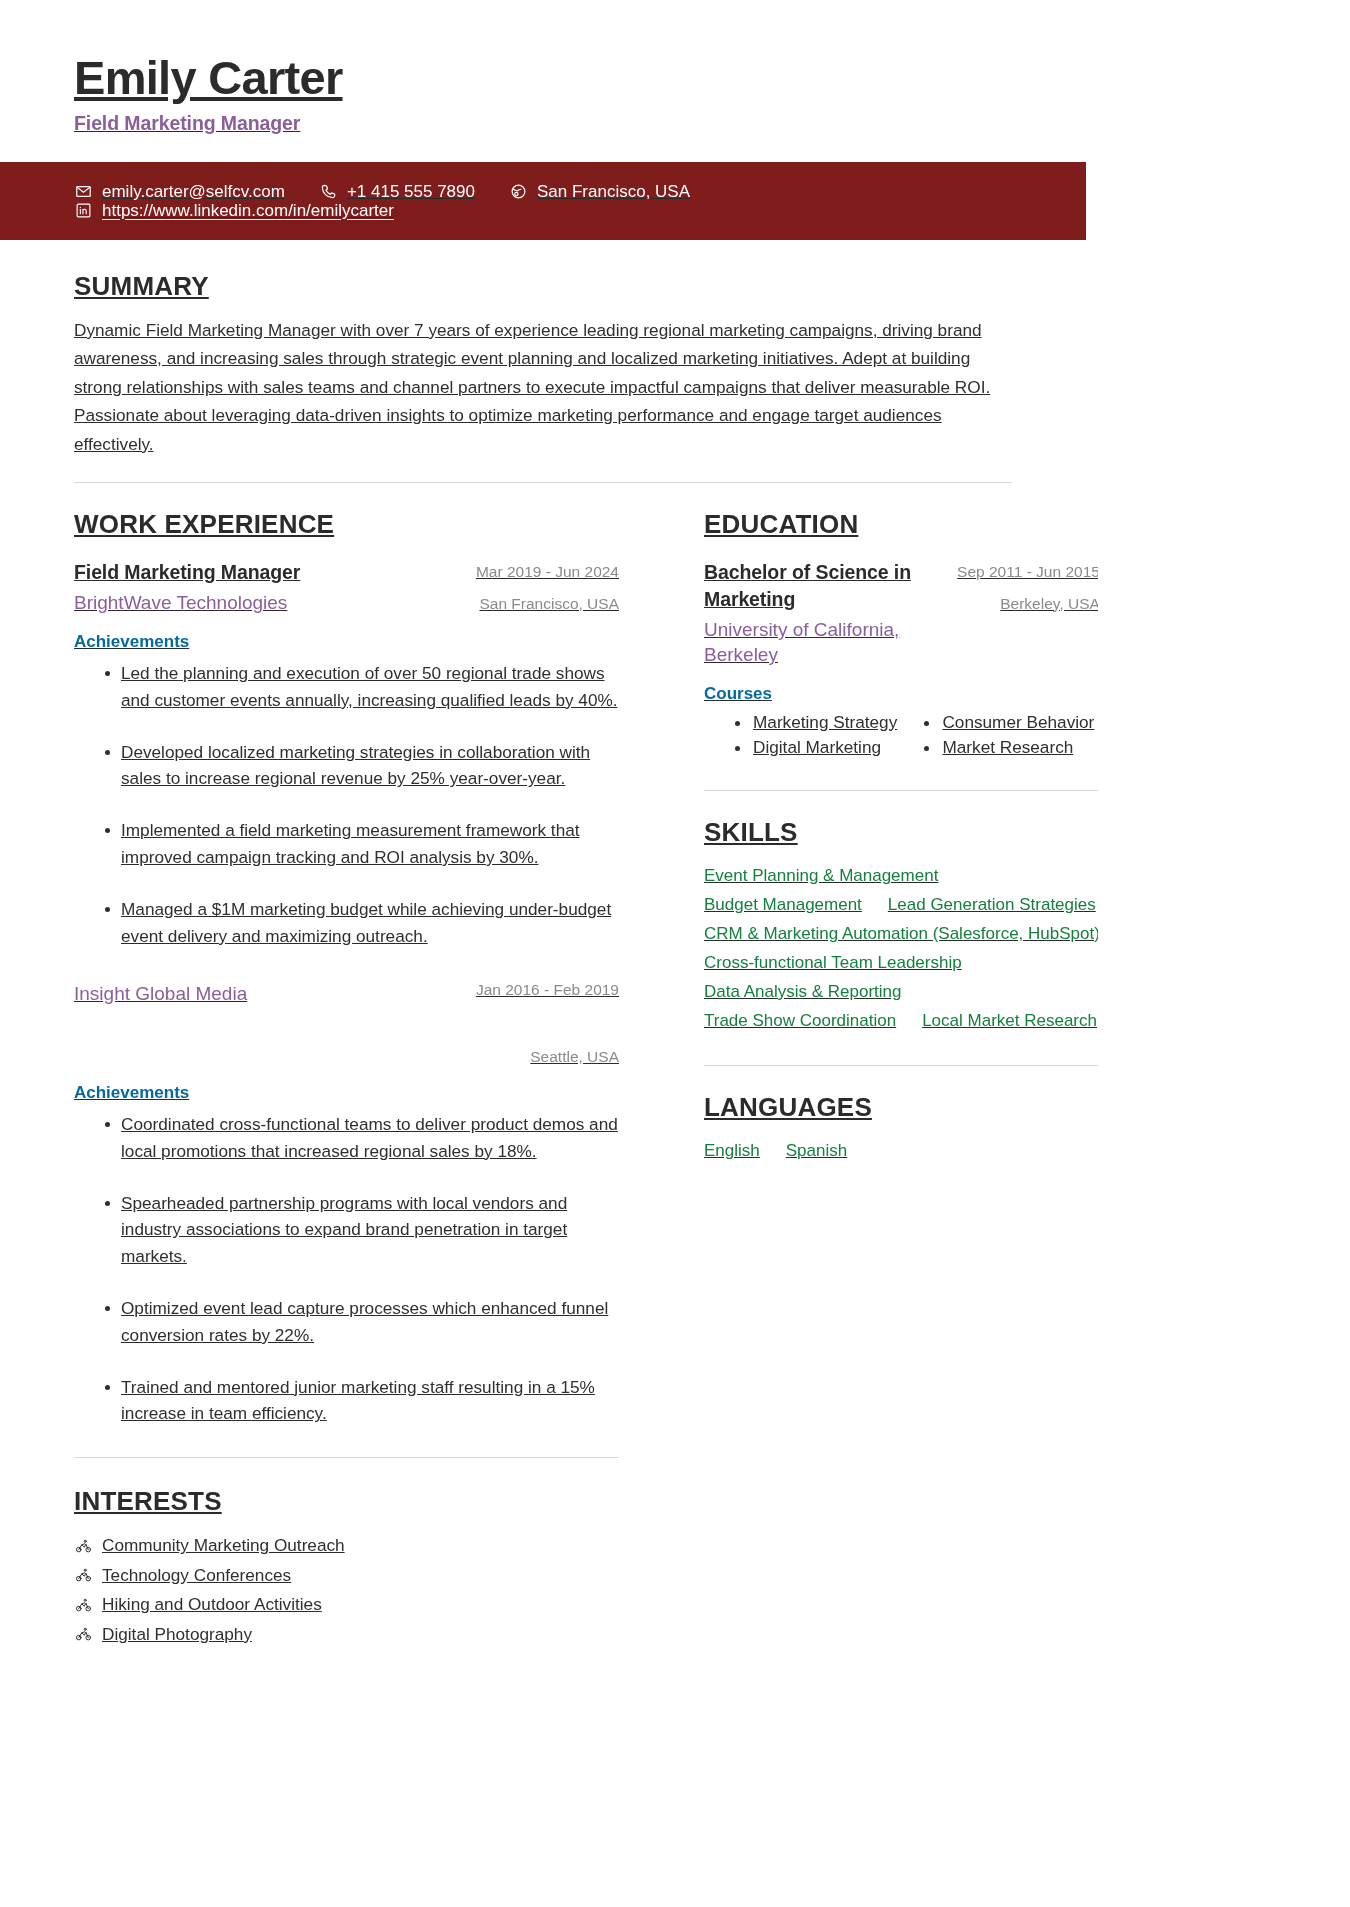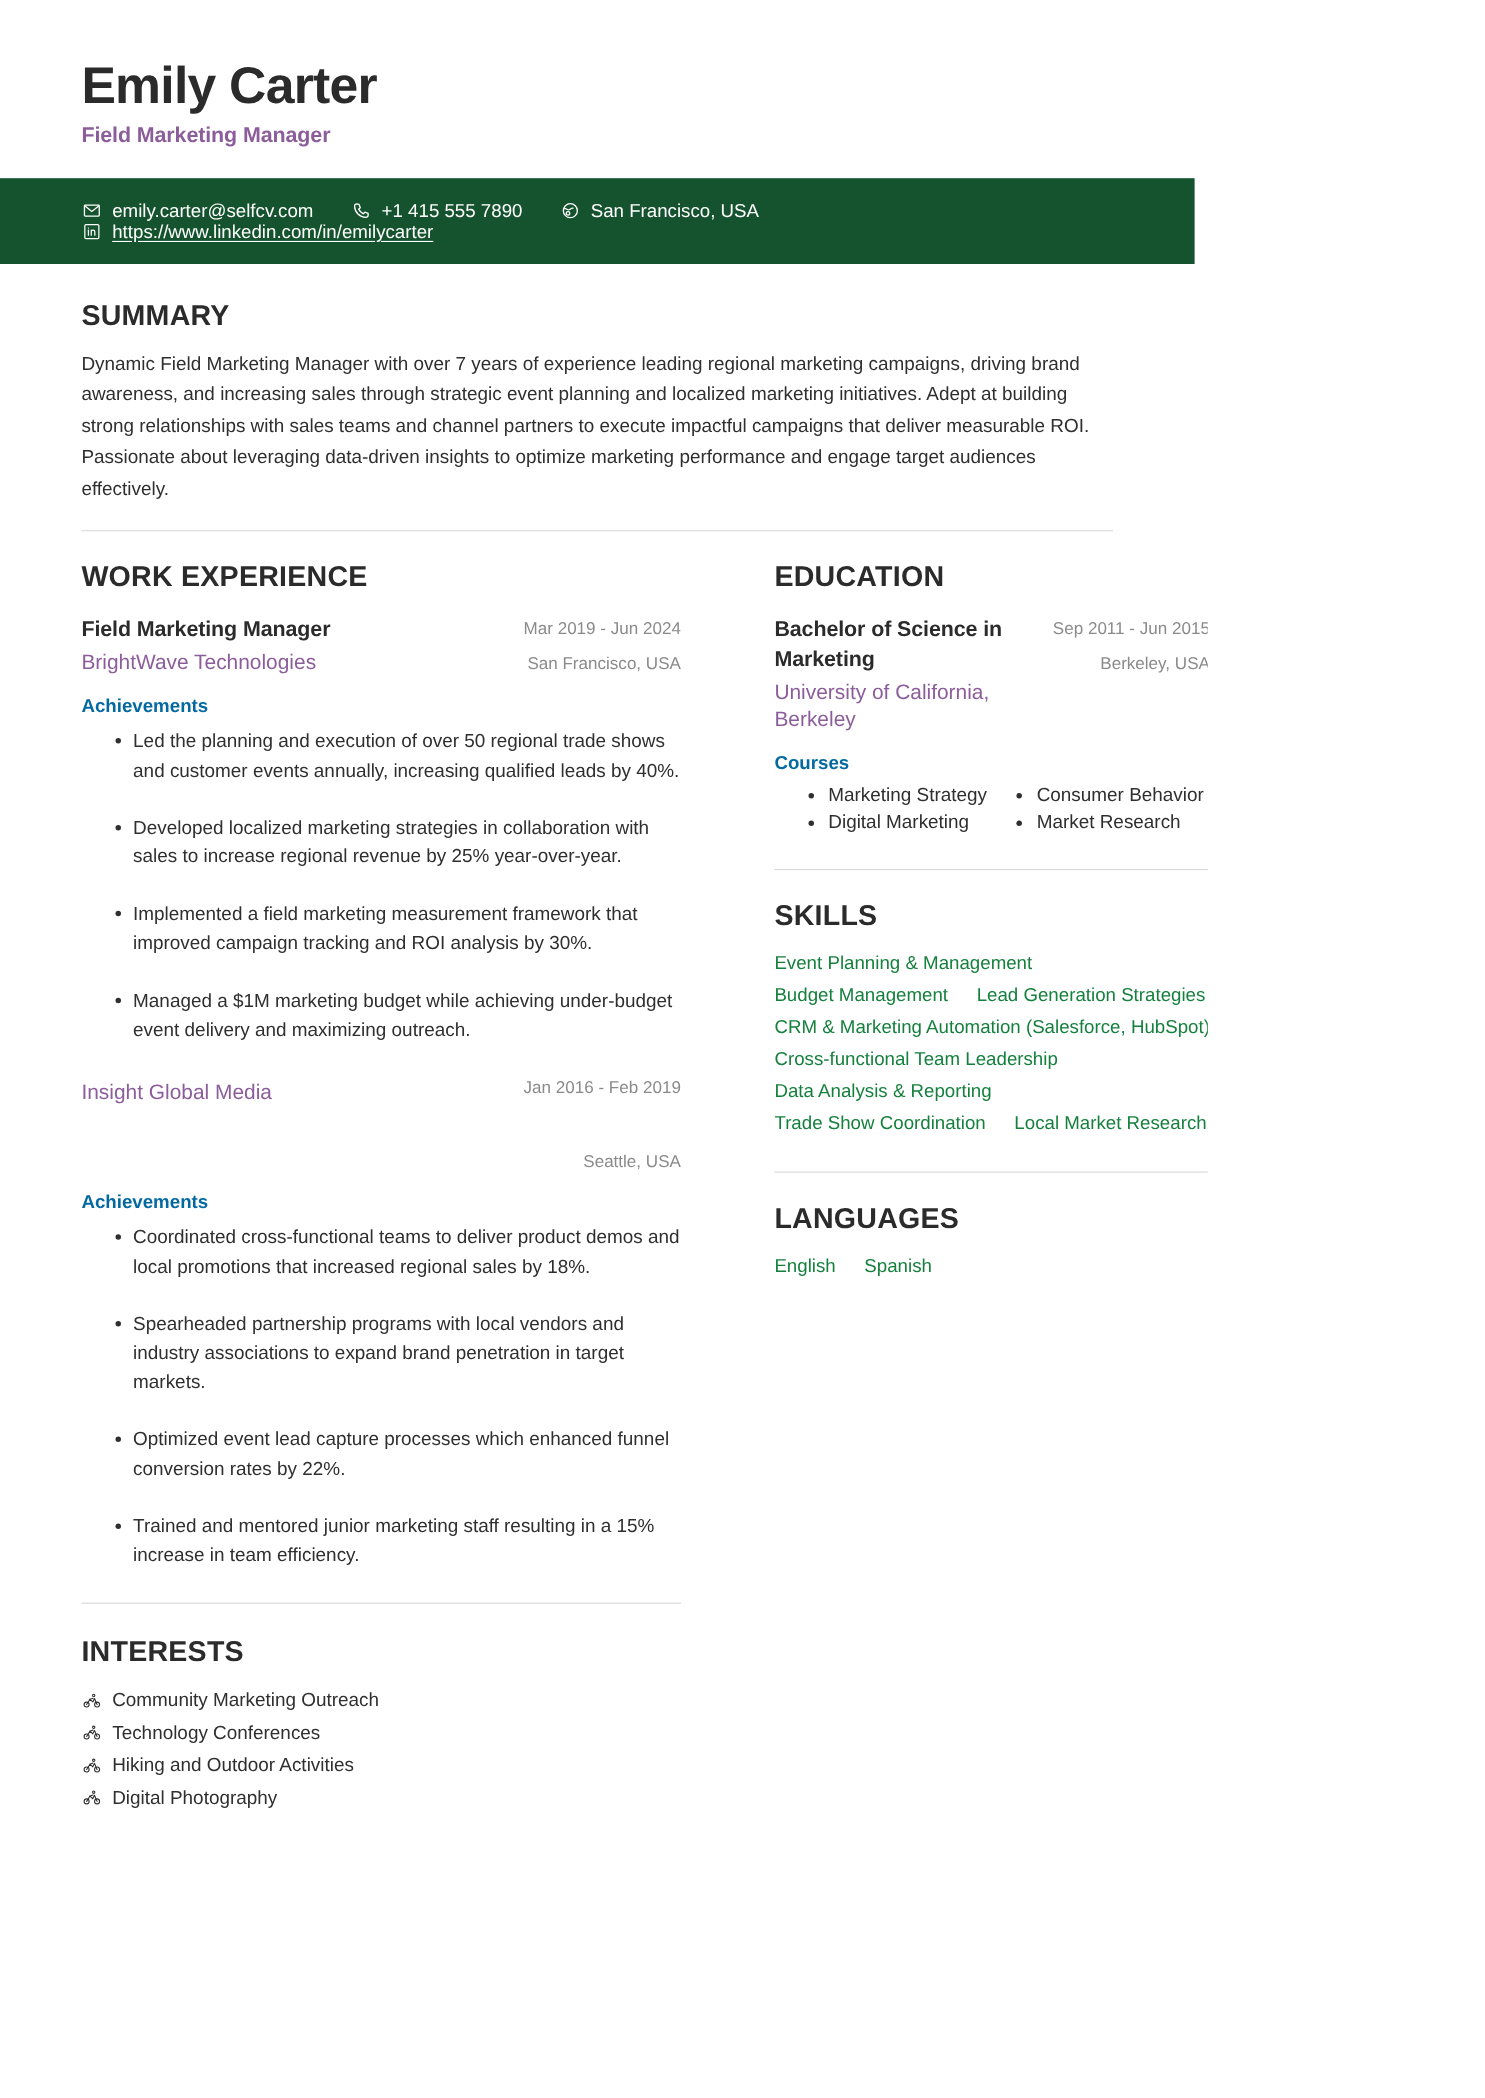--- a/index.html
+++ b/index.html
@@ -15,20 +15,21 @@
     -webkit-font-smoothing: antialiased;
   }
 
   .page {
     position: relative;
     width: 1098px;
     min-height: 1907px;
     background: #ffffff;
     padding: 0 12px 40px 0;
     overflow: hidden;
+    text-decoration: underline;
   }
 
   
   .header {
     padding: 52px 74px 0 74px;
   }
   .full-name {
     font-size: 47px;
     font-weight: bold;
     letter-spacing: -0.7px;
@@ -39,21 +40,21 @@
     margin-top: 7px;
     font-size: 19.5px;
     font-weight: bold;
     color: #8c5d9b;
     letter-spacing: -0.1px;
   }
 
   
   .contact-bar {
     margin-top: 27px;
-    background: #14532d;
+    background: #7f1d1d;
     color: #ffffff;
     padding: 20px 74px;
     display: flex;
     align-items: center;
     flex-wrap: wrap;
     gap: 0px;
   }
   .contact-item {
     display: flex;
     align-items: center;

